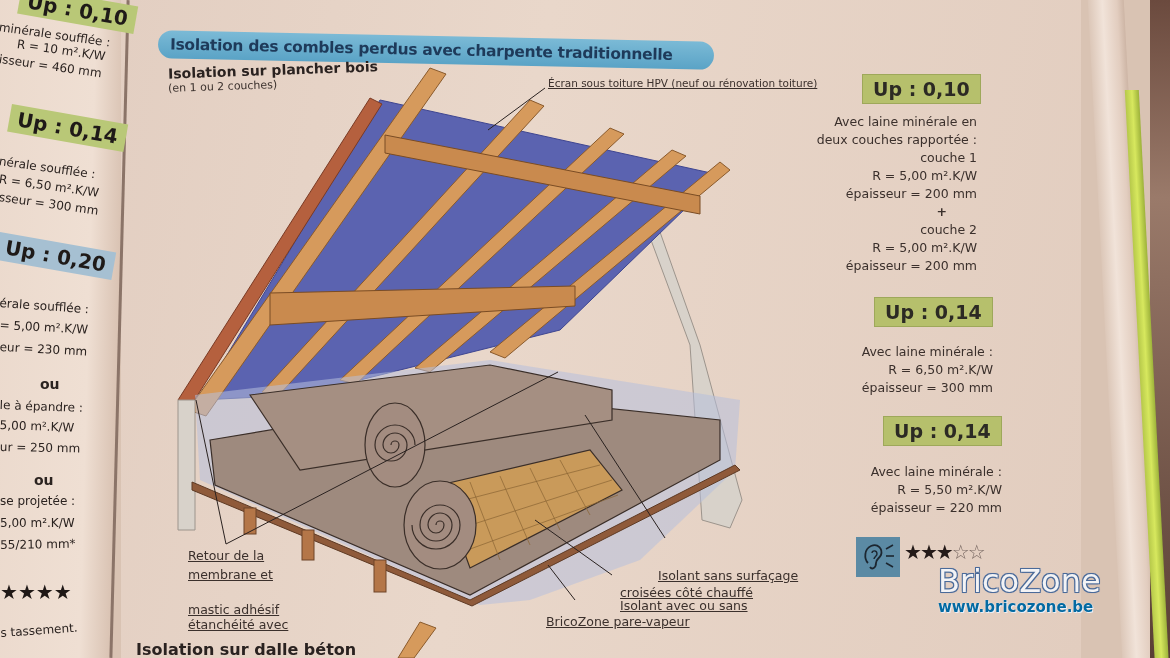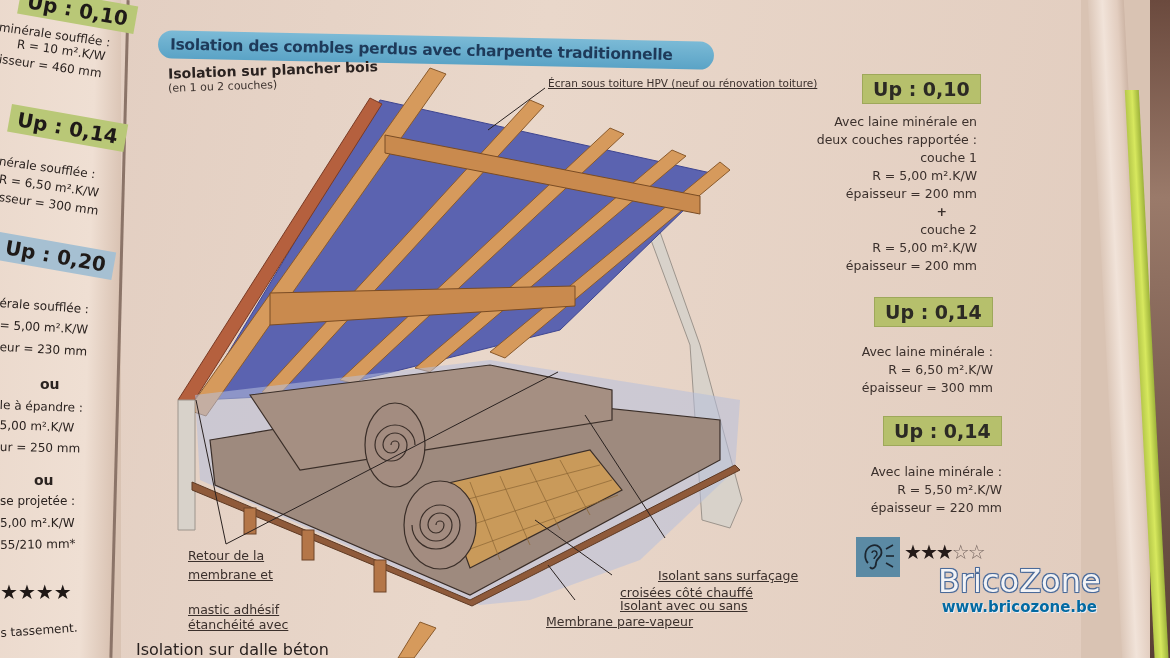--- a/index.html
+++ b/index.html
@@ -65,25 +65,25 @@
   .spec { position:absolute; text-align:right; color:#3b302c; font-size:12.5px; line-height:18px; white-space:nowrap; }
   .plus { font-weight:bold; text-align:center; }
 
   .ear-box {
     position:absolute; left:856px; top:537px; width:44px; height:40px;
     background:#5b8aa4; display:flex; align-items:center; justify-content:center;
   }
   .stars { position:absolute; left:904px; top:540px; font-size:20px; letter-spacing:-2px; color:#241a18; white-space:nowrap; }
   .stars .empty { color:#7a6a64; }
 
-  .watermark { position:absolute; left:938px; top:562px; text-align:center; }
+  .watermark { position:absolute; left:938px; top:562px; }
   .watermark .brand { font-size:32px; color:#f3f3f5; font-family:"DejaVu Sans", sans-serif; text-shadow:0 0 2px #4b6b9a, 1px 1px 0 #4b6b9a, -1px -1px 0 #4b6b9a, 1px -1px 0 #4b6b9a, -1px 1px 0 #4b6b9a; }
   .watermark .url { font-size:15px; color:#0369a1; font-weight:bold; text-shadow:0 0 1px #fff, 1px 1px 0 #e8eef8; margin-top:-2px; }
 
-  .section2 { position:absolute; left:136px; top:640px; font-weight:normal; font-size:16px; color:#2a2220; white-space:nowrap; }
+  .section2 { position:absolute; left:136px; top:640px; font-weight:bold; font-size:16px; color:#2a2220; white-space:nowrap; }
 
   svg.illus { position:absolute; left:0; top:0; }
 </style>
 </head>
 <body>
 
 <div class="page-left"></div>
 <div class="page-main"></div>
 <div class="gutter"></div>
 <div class="page-edges"></div>
@@ -183,21 +183,21 @@
 </svg>
 
 <div class="label small" style="left:548px;top:75px;">Écran sous toiture HPV (neuf ou rénovation toiture)</div>
 <div class="label" style="left:188px;top:548px;">Retour de la</div>
 <div class="label" style="left:188px;top:567px;">membrane et</div>
 <div class="label" style="left:188px;top:584px;margin-top:33px;">étanchéité avec</div>
 <div class="label" style="left:188px;top:602px;">mastic adhésif</div>
 <div class="label" style="left:658px;top:528px;margin-top:40px;">Isolant sans surfaçage</div>
 <div class="label" style="left:620px;top:598px;">Isolant avec ou sans</div>
 <div class="label" style="left:620px;top:585px;">croisées côté chauffé</div>
-<div class="label" style="left:546px;top:614px;">Membrane pare-vapeur</div>
+<div class="label" style="left:546px;top:614px;">BricoZone pare-vapeur</div>
 <div class="label" style="left:546px;top:652px;margin-top:40px;">rapportée obligatoire</div>
 
 <div class="up-badge" style="left:862px;top:74px;">Up : 0,10</div>
 <div class="spec" style="right:193px;top:113px;">
   <div>Avec laine minérale en</div>
   <div>deux couches rapportée :</div>
   <div>couche 1</div>
   <div>R = 5,00 m².K/W</div>
   <div>épaisseur = 200 mm</div>
   <div class="plus" style="text-align:right;padding-right:30px;">+</div>

